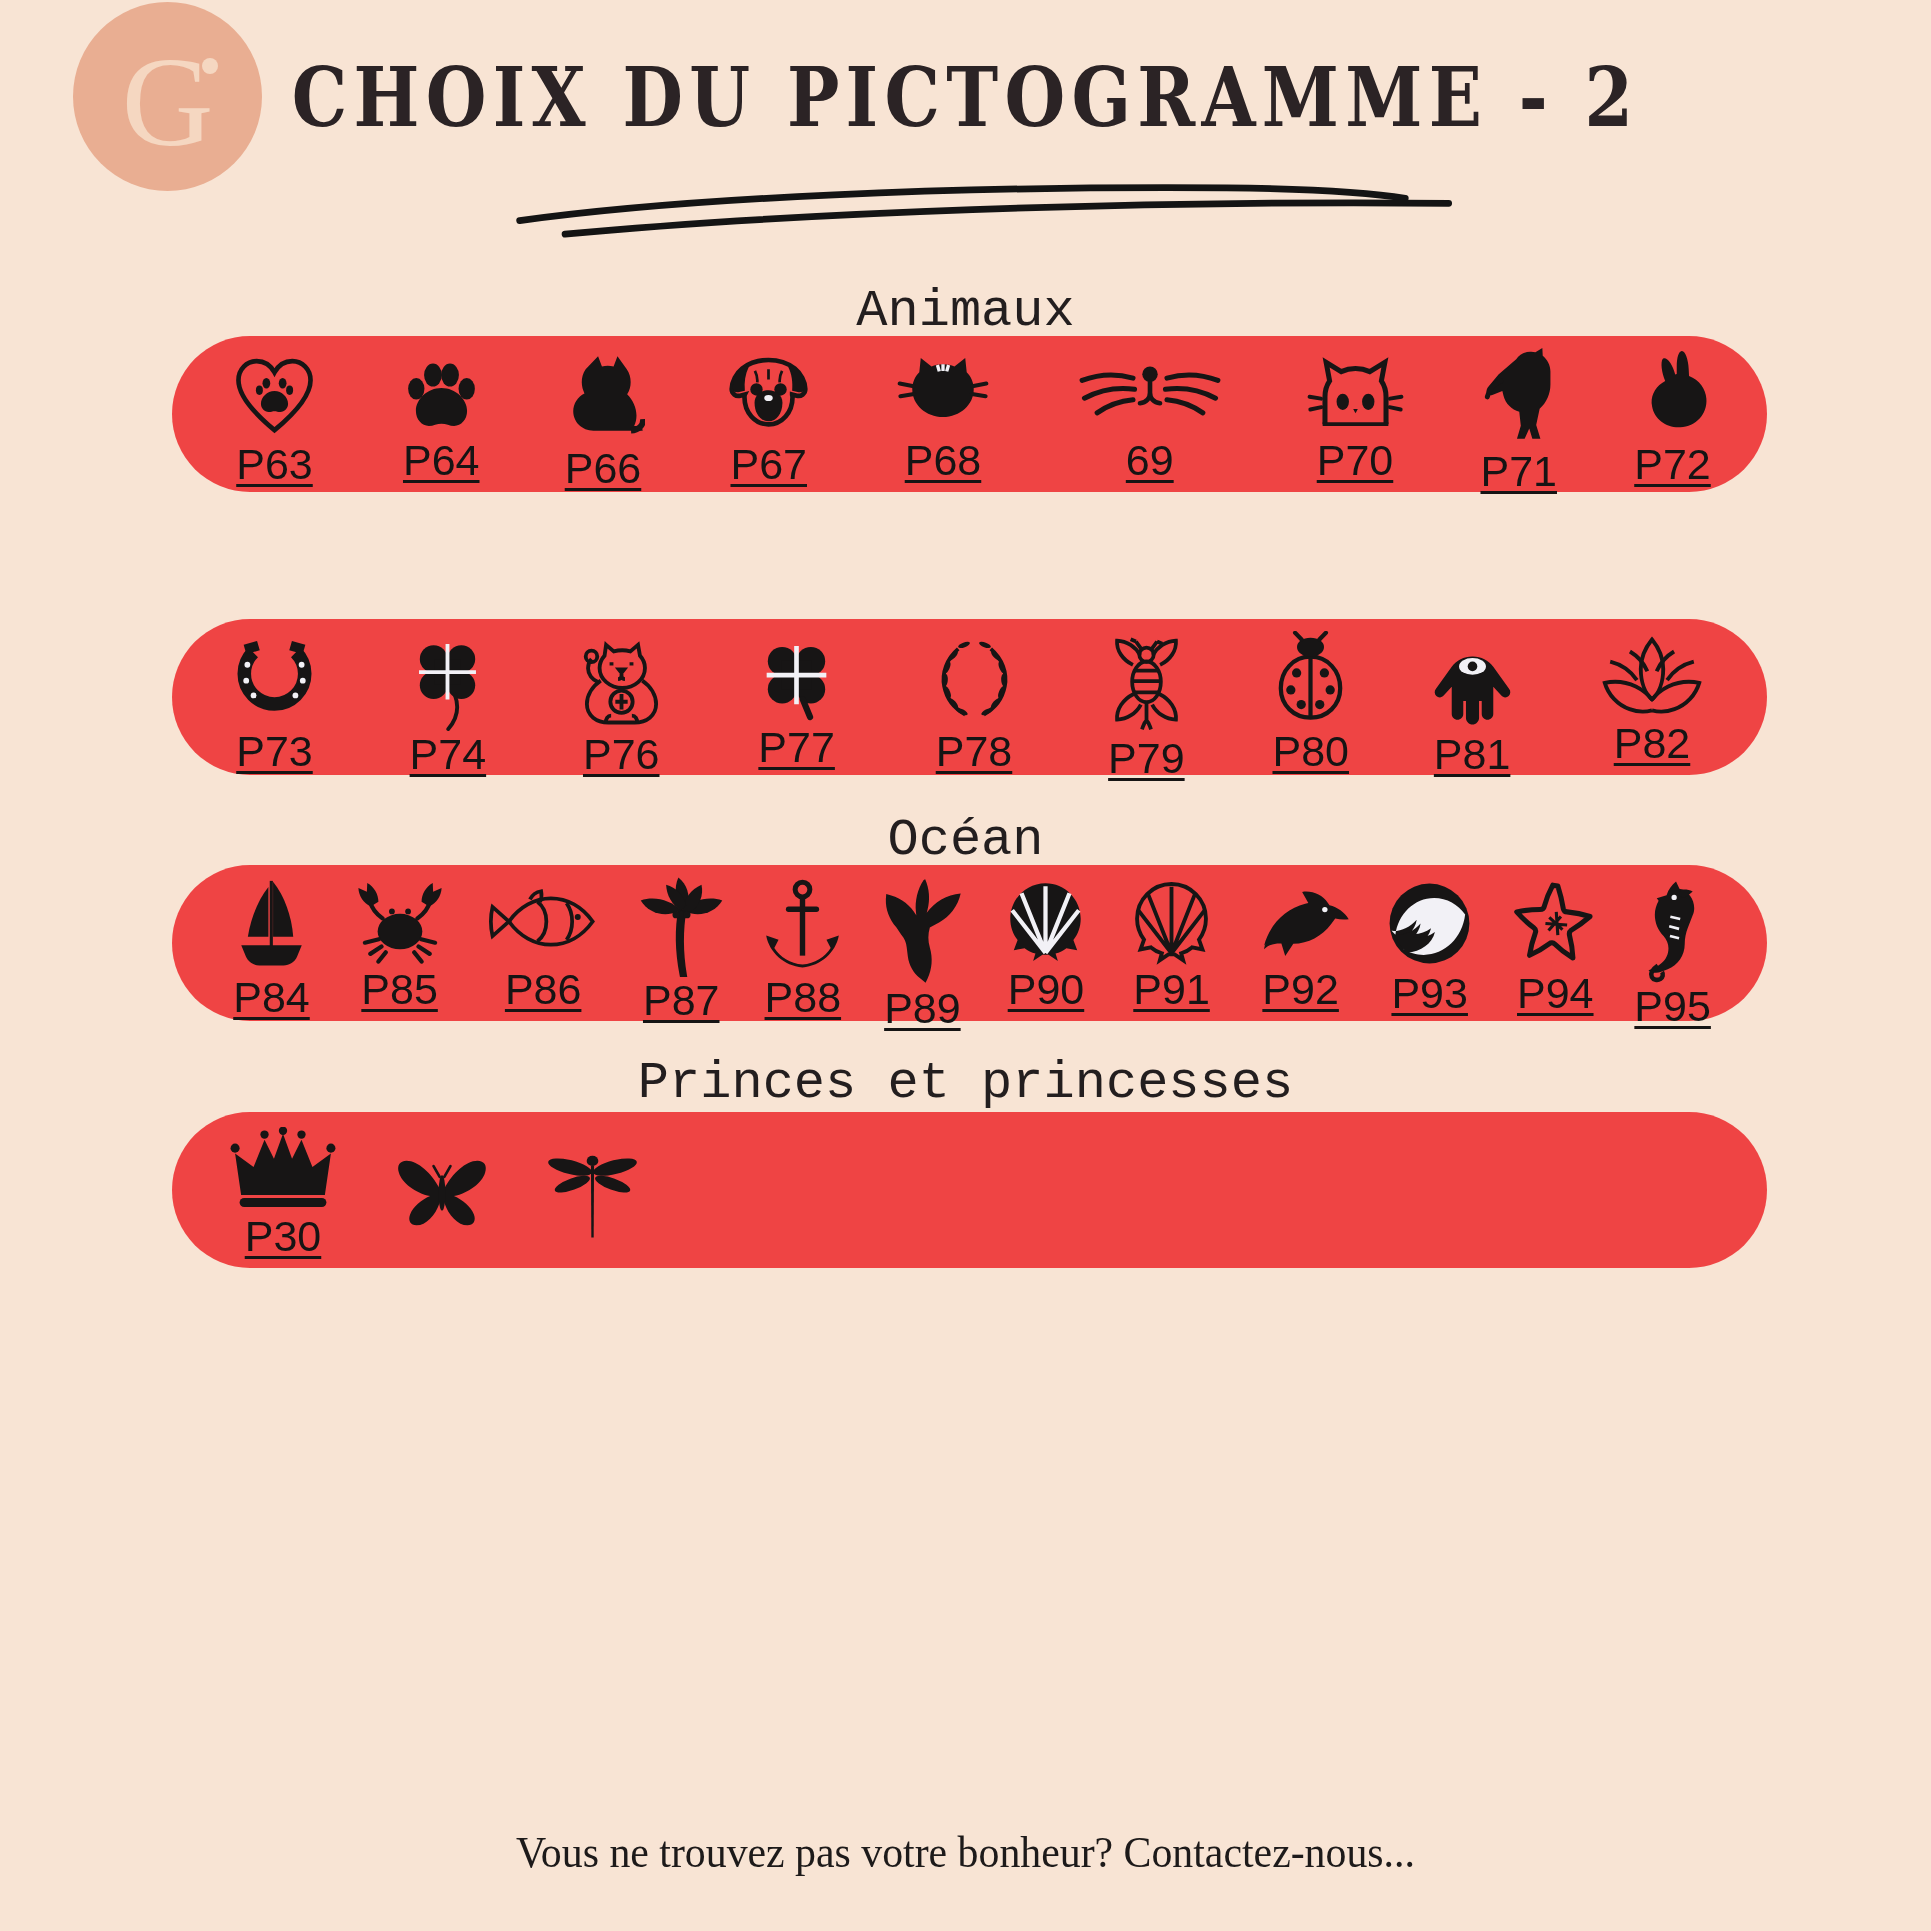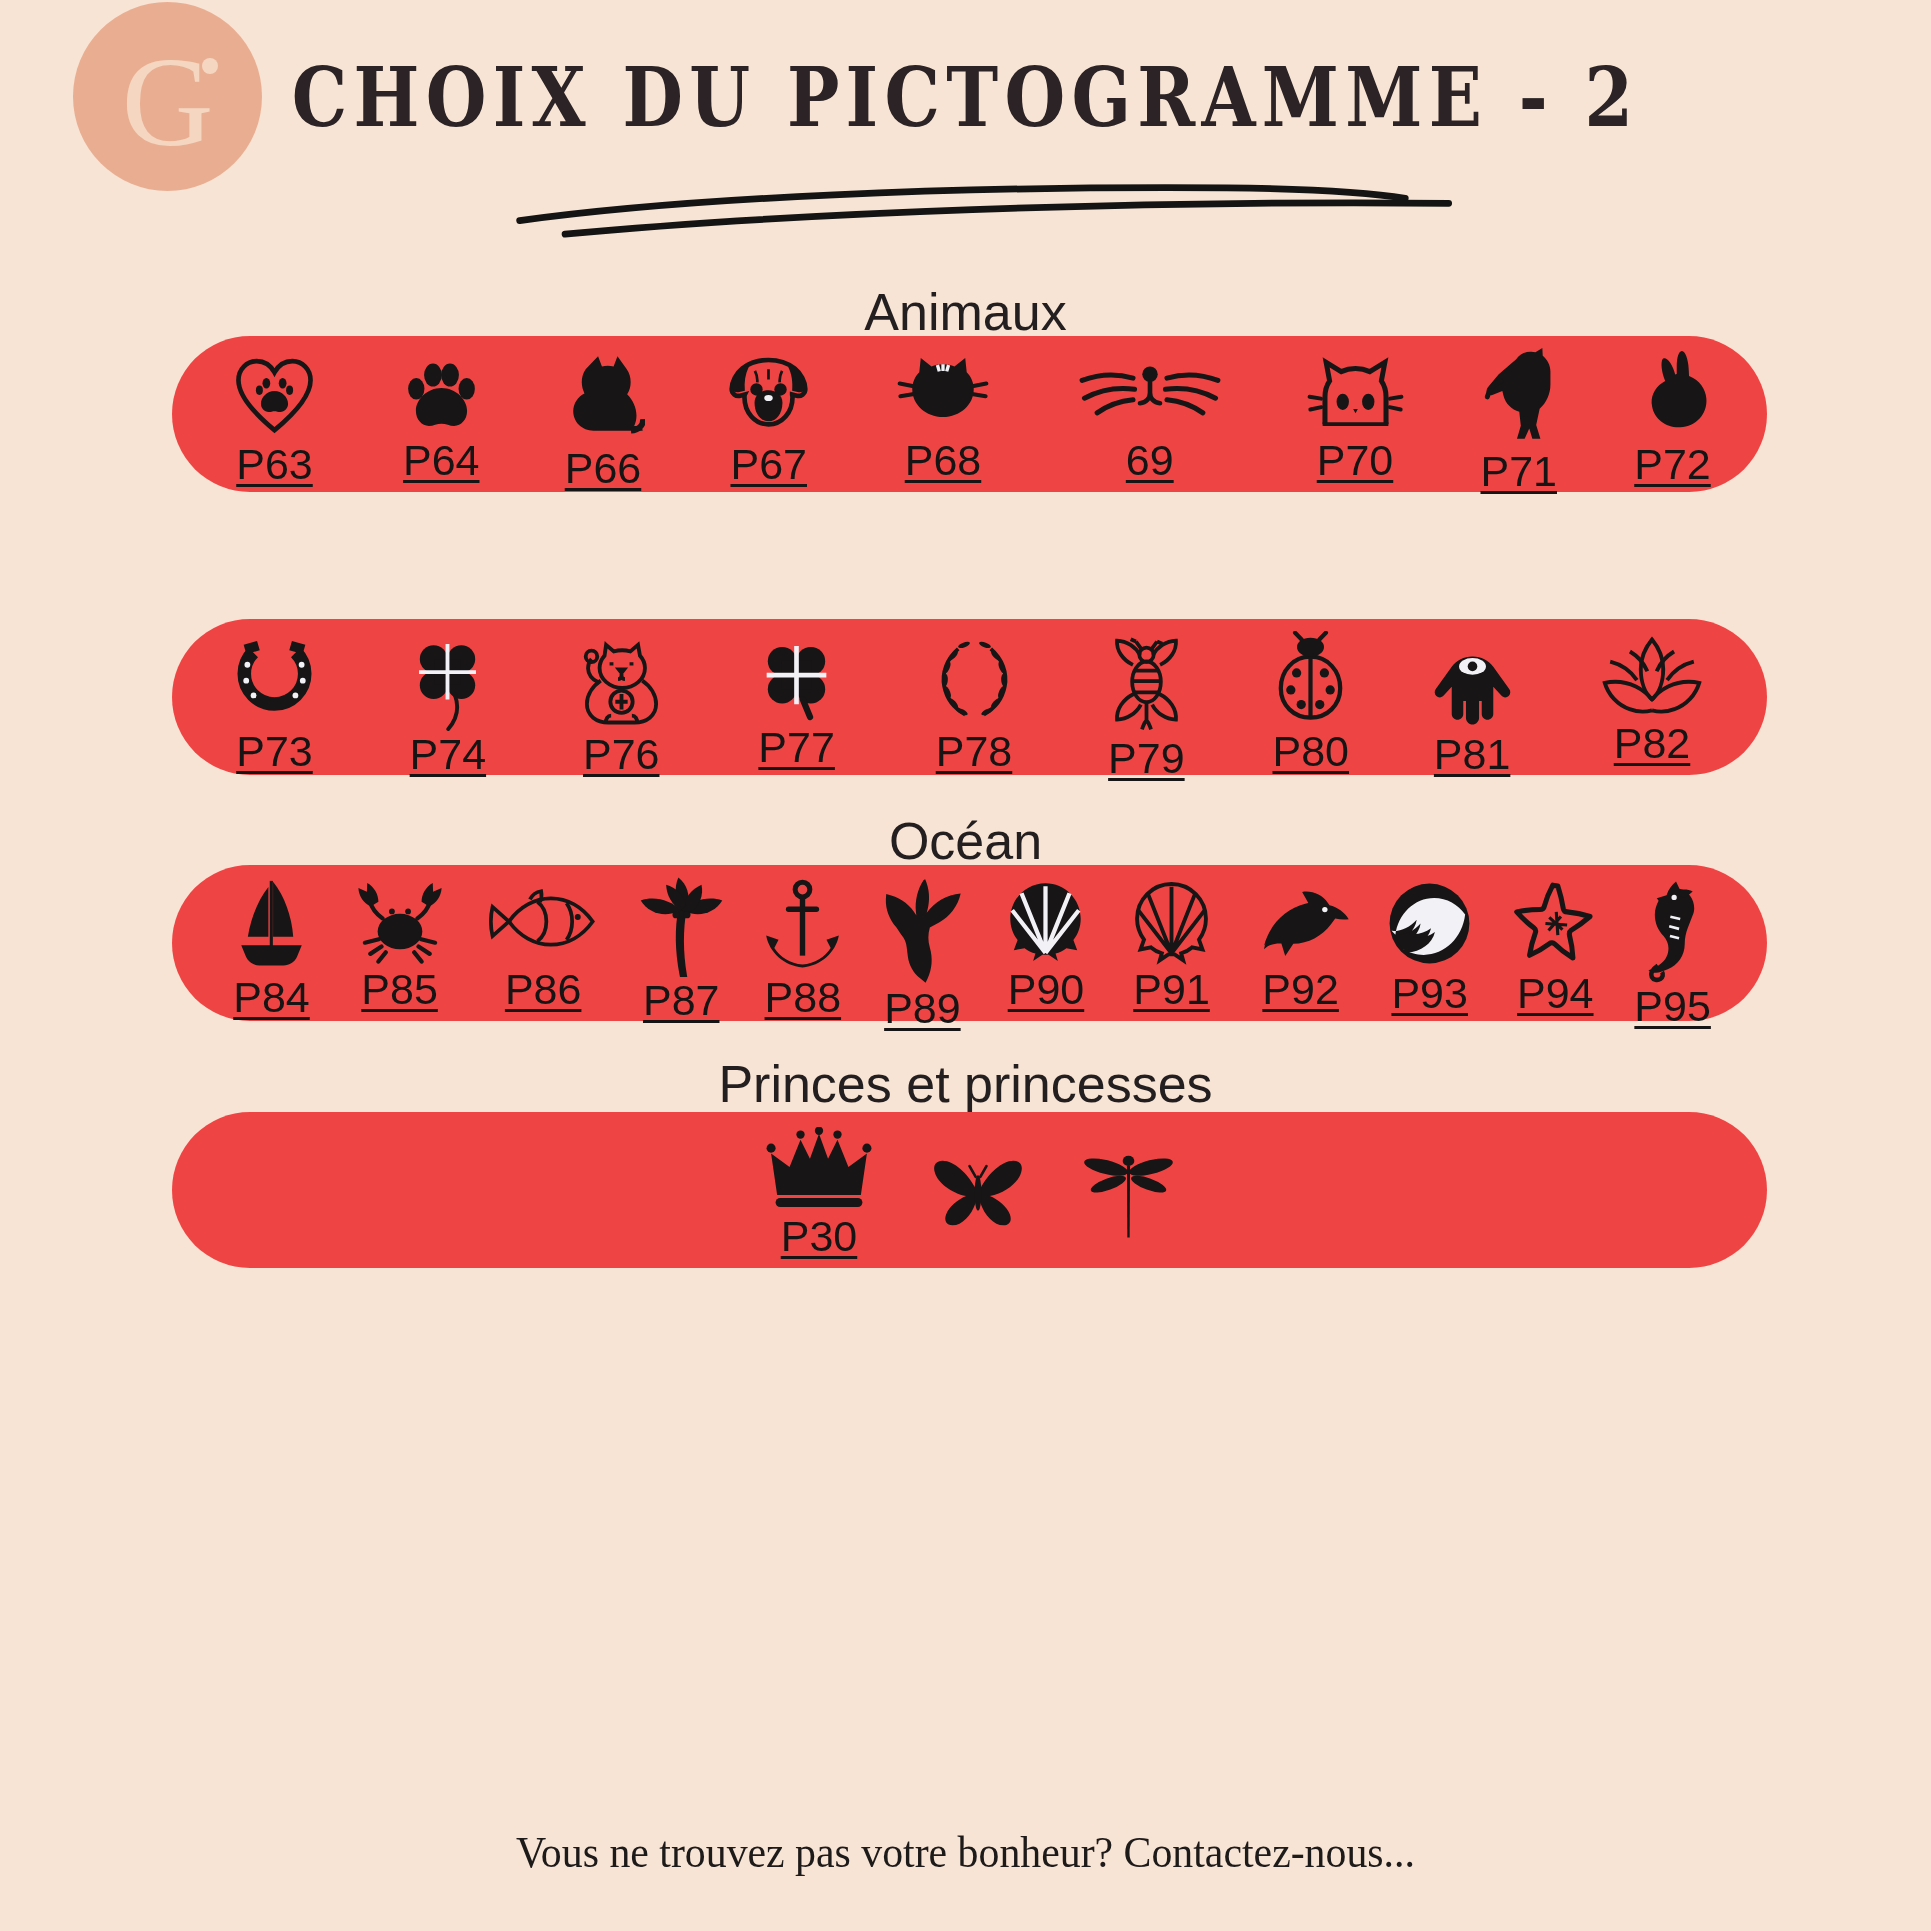--- a/index.html
+++ b/index.html
@@ -14,27 +14,27 @@
   .logo-dot{position:absolute;right:44px;top:56px;width:16.4px;height:16.4px;border-radius:50%;background:#f5d7c1;}
 
   
   .title{position:absolute;top:48px;left:0;width:100%;margin:0;text-align:center;
          font-family:"DejaVu Serif",serif;font-weight:700;font-size:83px;color:#2b2325;
          letter-spacing:.09em;transform:scaleX(.84);transform-origin:50% 50%;white-space:nowrap;}
   .squiggle{position:absolute;left:454px;top:178px;width:1014px;height:66px;}
 
   
   .sec{position:absolute;left:0;width:100%;margin:0;text-align:center;font-weight:400;
-       font-family:Liberation Sans, sans-serif;font-size:52px;color:#231e1f;}
+       font-family:Liberation Mono, monospace;font-size:52px;color:#231e1f;}
 
   
   .pill{position:absolute;left:172px;width:1595px;height:156px;background:#ef4444;
         border-radius:79px;display:flex;align-items:stretch;box-sizing:border-box;
         padding:0 56px;justify-content:space-between;}
-  .pill.start{justify-content:center;gap:54px;}
+  .pill.start{justify-content:flex-start;gap:54px;}
 
   .pict{display:flex;flex-direction:column;align-items:center;justify-content:space-between;
         height:100%;box-sizing:border-box;padding:11.6px 0 7.7px;}
   .icn{flex:1;display:flex;align-items:center;justify-content:center;}
   .icn svg{fill:#171515;display:block;}
   .code{font-family:"Liberation Sans",sans-serif;font-size:43px;color:#161414;line-height:1.1;
         text-decoration:underline;text-decoration-thickness:2.9px;text-underline-offset:4.8px;}
 
   
   .footer{position:absolute;top:1827px;left:0;width:100%;text-align:center;

